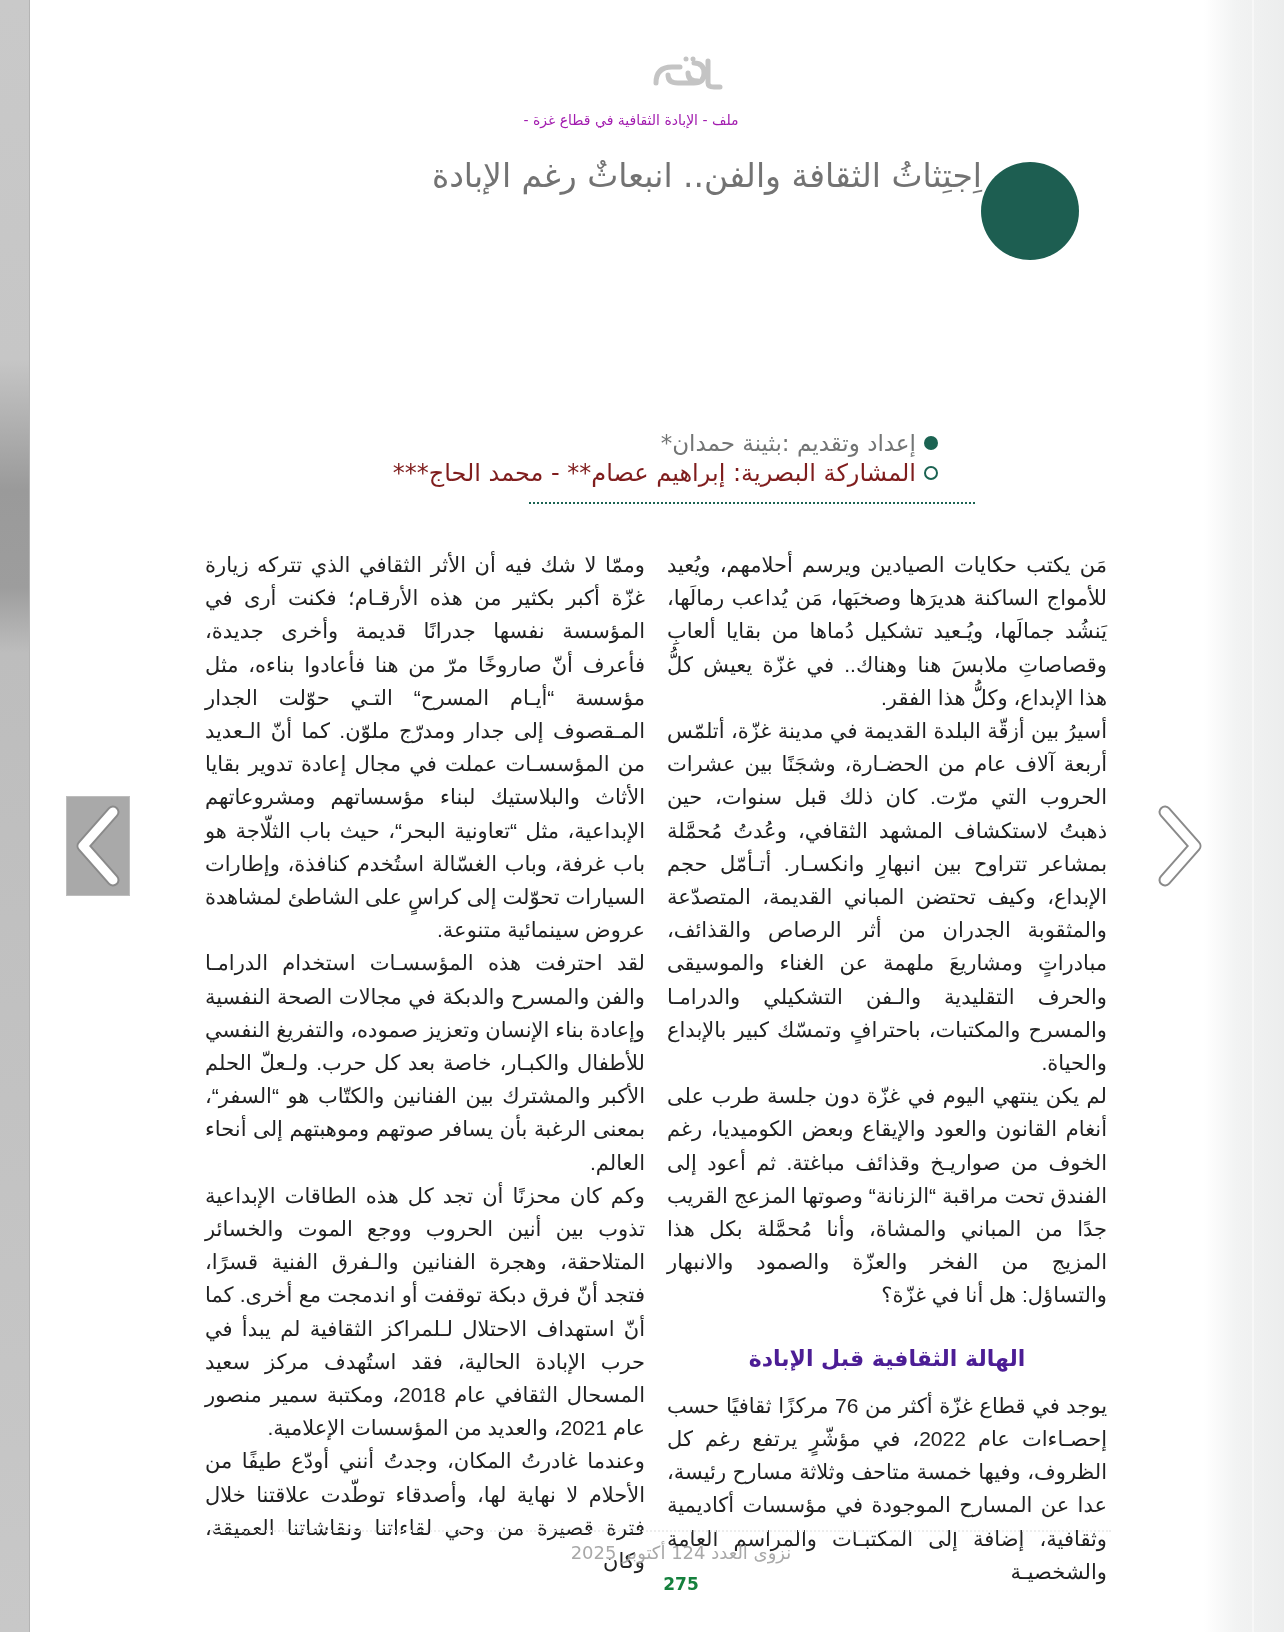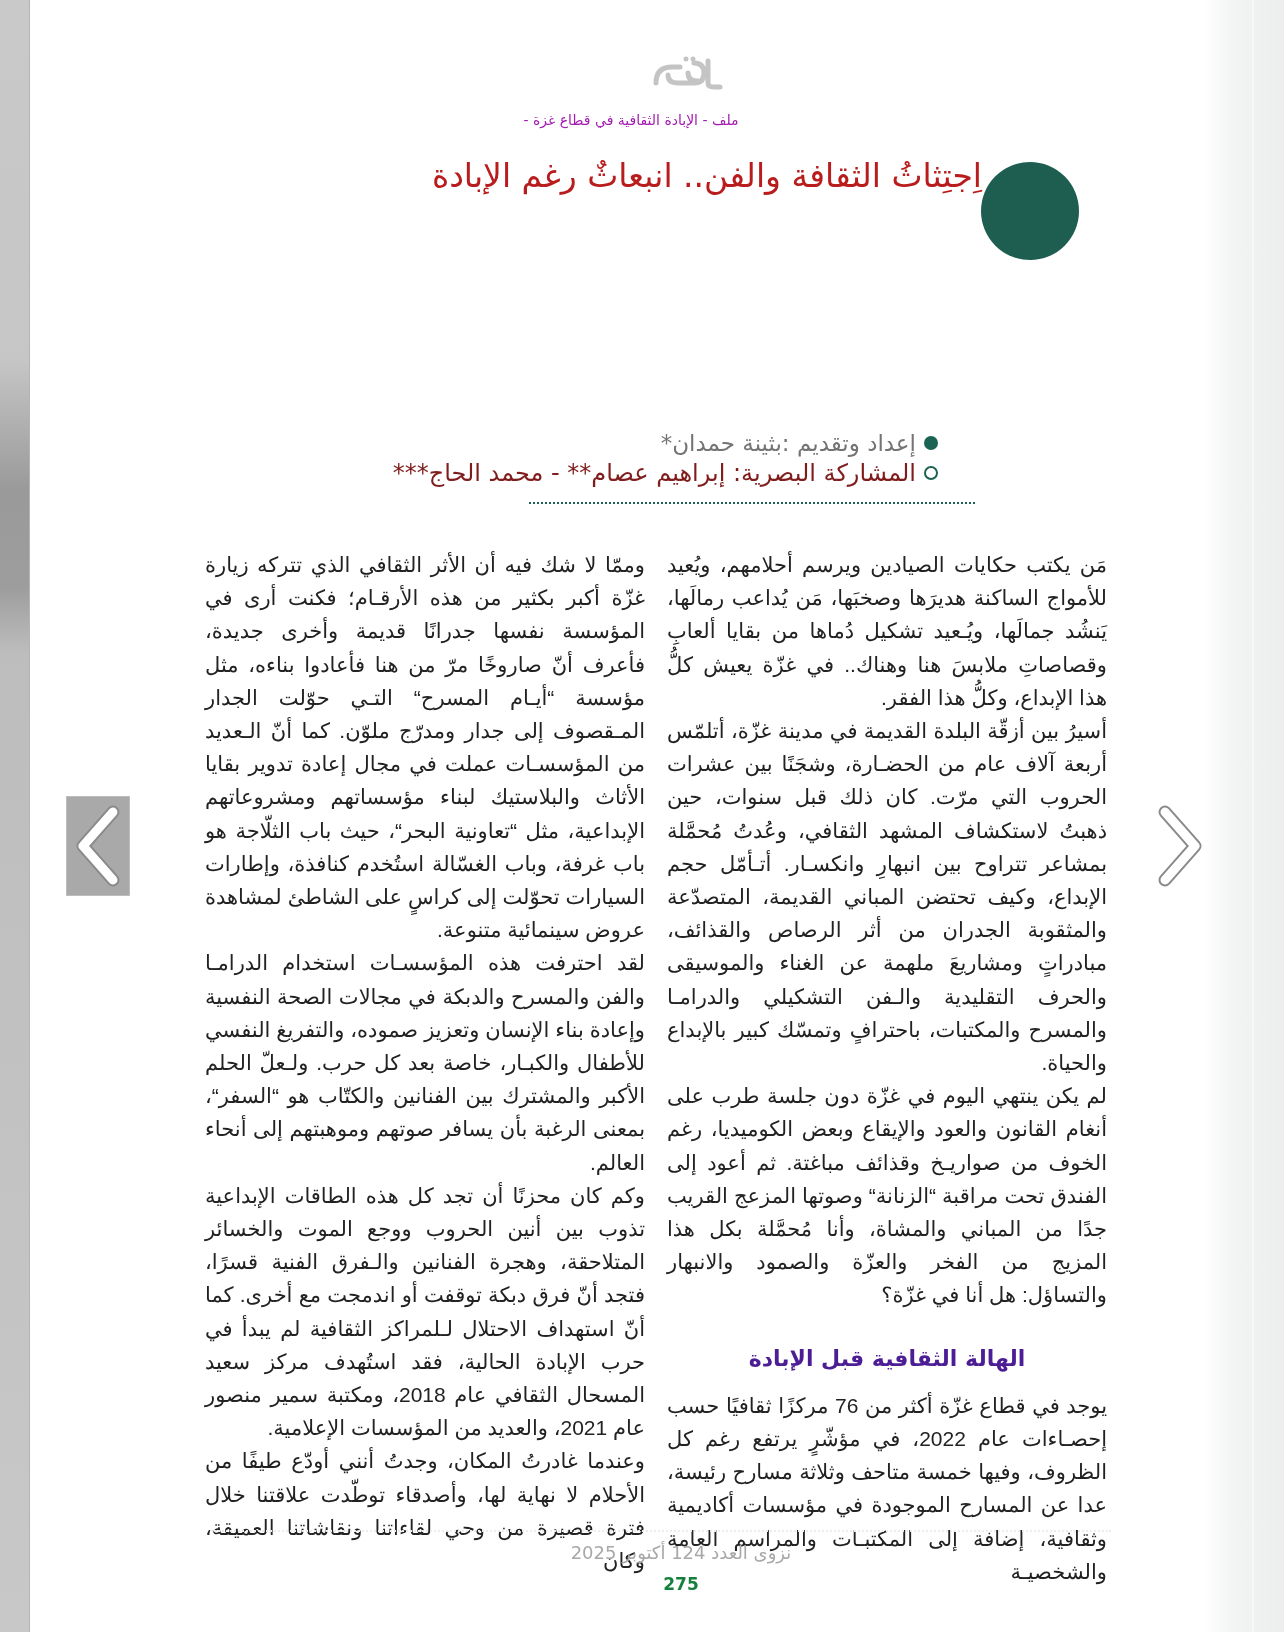--- a/index.html
+++ b/index.html
@@ -39,21 +39,21 @@
       position: absolute; left: 400px; top: 112px; width: 400px; text-align: center;
       direction: rtl; color: #a21caf; font-size: 14px;
     }
 
     .green-dot {
       position: absolute; left: 950px; top: 162px; width: 98px; height: 98px;
       border-radius: 50%; background: #1d5e51;
     }
     .kicker {
       position: absolute; right: 222px; top: 156px; direction: rtl;
-      color: #b91c1c; font-size: 33px; white-space: nowrap;
+      color: #737373; font-size: 33px; white-space: nowrap;
     }
     .headline {
       position: absolute; right: 258px; top: 228px; direction: rtl; text-align: right;
       color: #1b6352; font-size: 54px; font-weight: bold; line-height: 80px;
       white-space: nowrap;
     }
 
     .byline {
       position: absolute; right: 266px; top: 428px; direction: rtl; text-align: right;
     }

